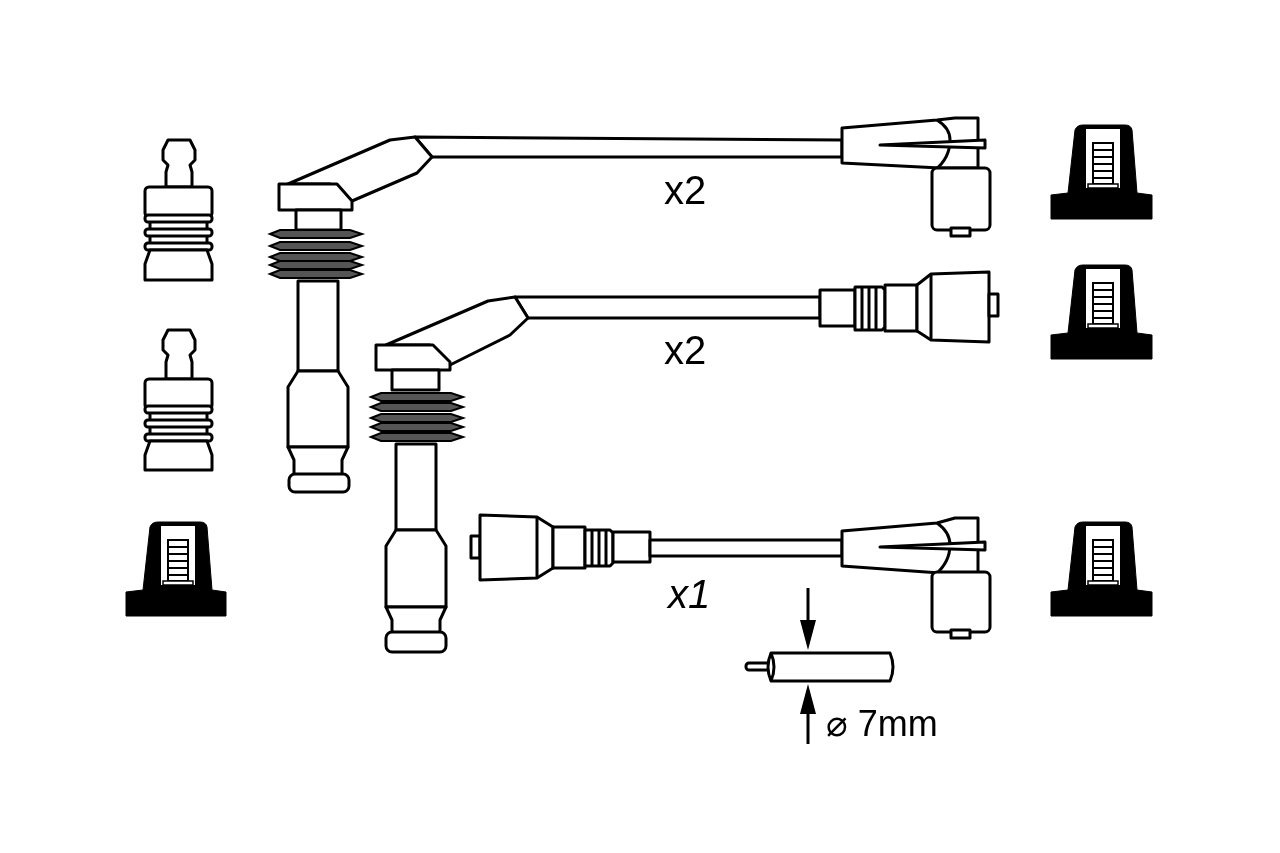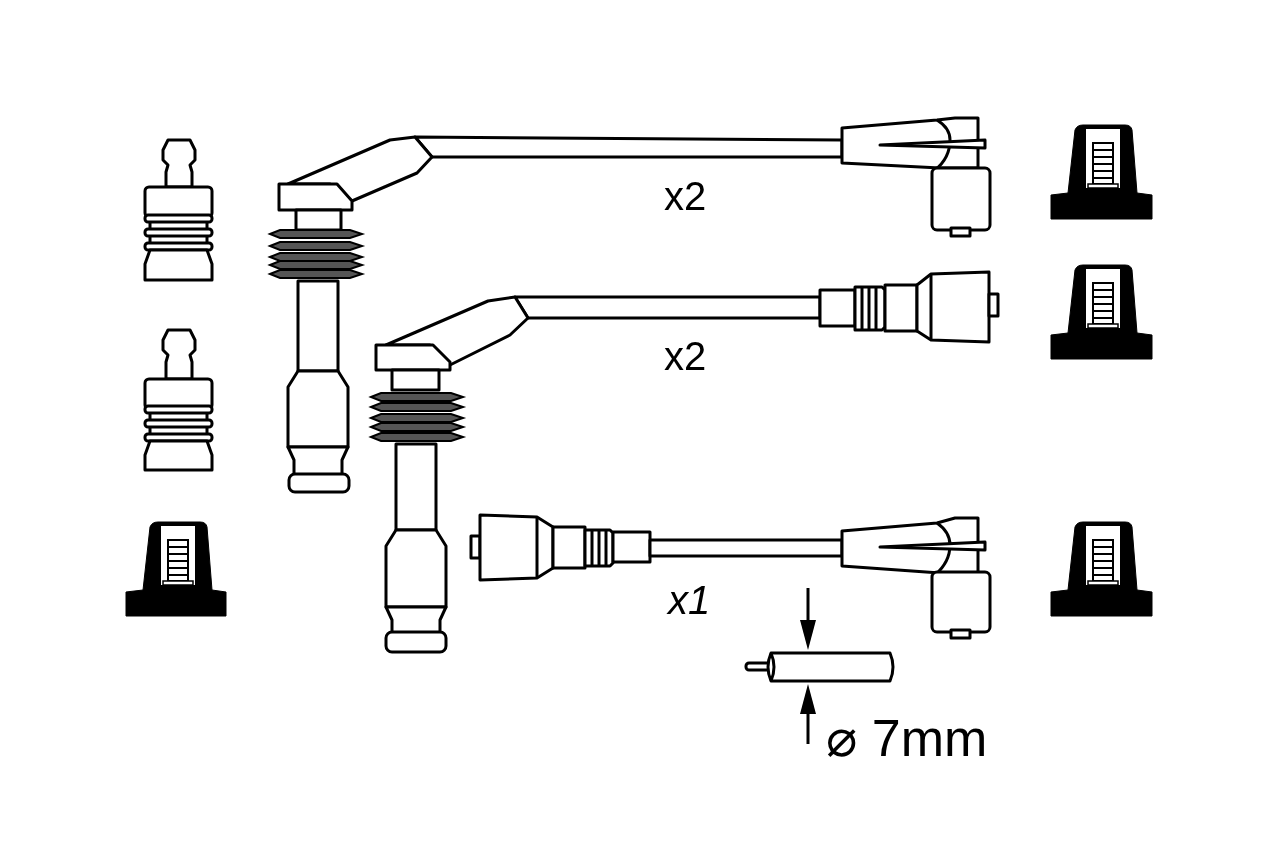--- a/index.html
+++ b/index.html
@@ -2,21 +2,21 @@
 <html><head>
 <meta charset="utf-8">
 <style>
   html, body { margin:0; padding:0; background:#ffffff; }
   body { width:1280px; height:853px; overflow:hidden; position:relative; font-family:"Liberation Sans", sans-serif; }
   svg { position:absolute; left:0; top:0; }
   .ln { fill:#fff; stroke:#000; stroke-width:3; stroke-linejoin:round; }
   .nf { fill:none; stroke:#000; stroke-width:3; stroke-linejoin:round; }
   .blk { fill:#000; stroke:#000; stroke-width:1; }
   .rib { fill:#555; stroke:#000; stroke-width:2; }
-  .lbl { position:absolute; font-size:40px; color:#000; line-height:1; font-family:"Liberation Sans", sans-serif;margin-top:6px; }
+  .lbl { position:absolute; font-size:40px; color:#000; line-height:1; font-family:"Liberation Sans", sans-serif; }
 </style>
 </head>
 <body>
 
 <svg width="1280" height="853" viewBox="0 0 1280 853">
 
   <g>
     <path class="ln" d="M163,150 L168,140 L190,140 L195,150 L195,160 L190,165 L192,172 L192,187 L166,187 L166,172 L168,165 L163,160 Z"></path>
     <rect class="ln" x="145" y="187" width="67" height="30" rx="4"></rect>
     <rect class="ln" x="150" y="217" width="57" height="30"></rect>
@@ -172,16 +172,16 @@
     <line x1="808" y1="588" x2="808" y2="620" stroke="#000" stroke-width="3"></line>
     <path d="M800,620 L816,620 L808,650 Z" fill="#000"></path>
     <path d="M800,714 L816,714 L808,684 Z" fill="#000"></path>
     <line x1="808" y1="714" x2="808" y2="744" stroke="#000" stroke-width="3"></line>
   </g>
 </svg>
 
 <div class="lbl" style="left:664px; top:170px;">x2</div>
 <div class="lbl" style="left:664px; top:330px;">x2</div>
 <div class="lbl" style="left:668px; top:574px;font-style:italic;">x1</div>
-<div class="lbl" style="left:826px; top:706px; font-size:52px;">
+<div class="lbl" style="left:826px; top:706px; font-size:36px;">
   <span>⌀</span>
   <span>7mm</span>
 </div>
 
 </body></html>

